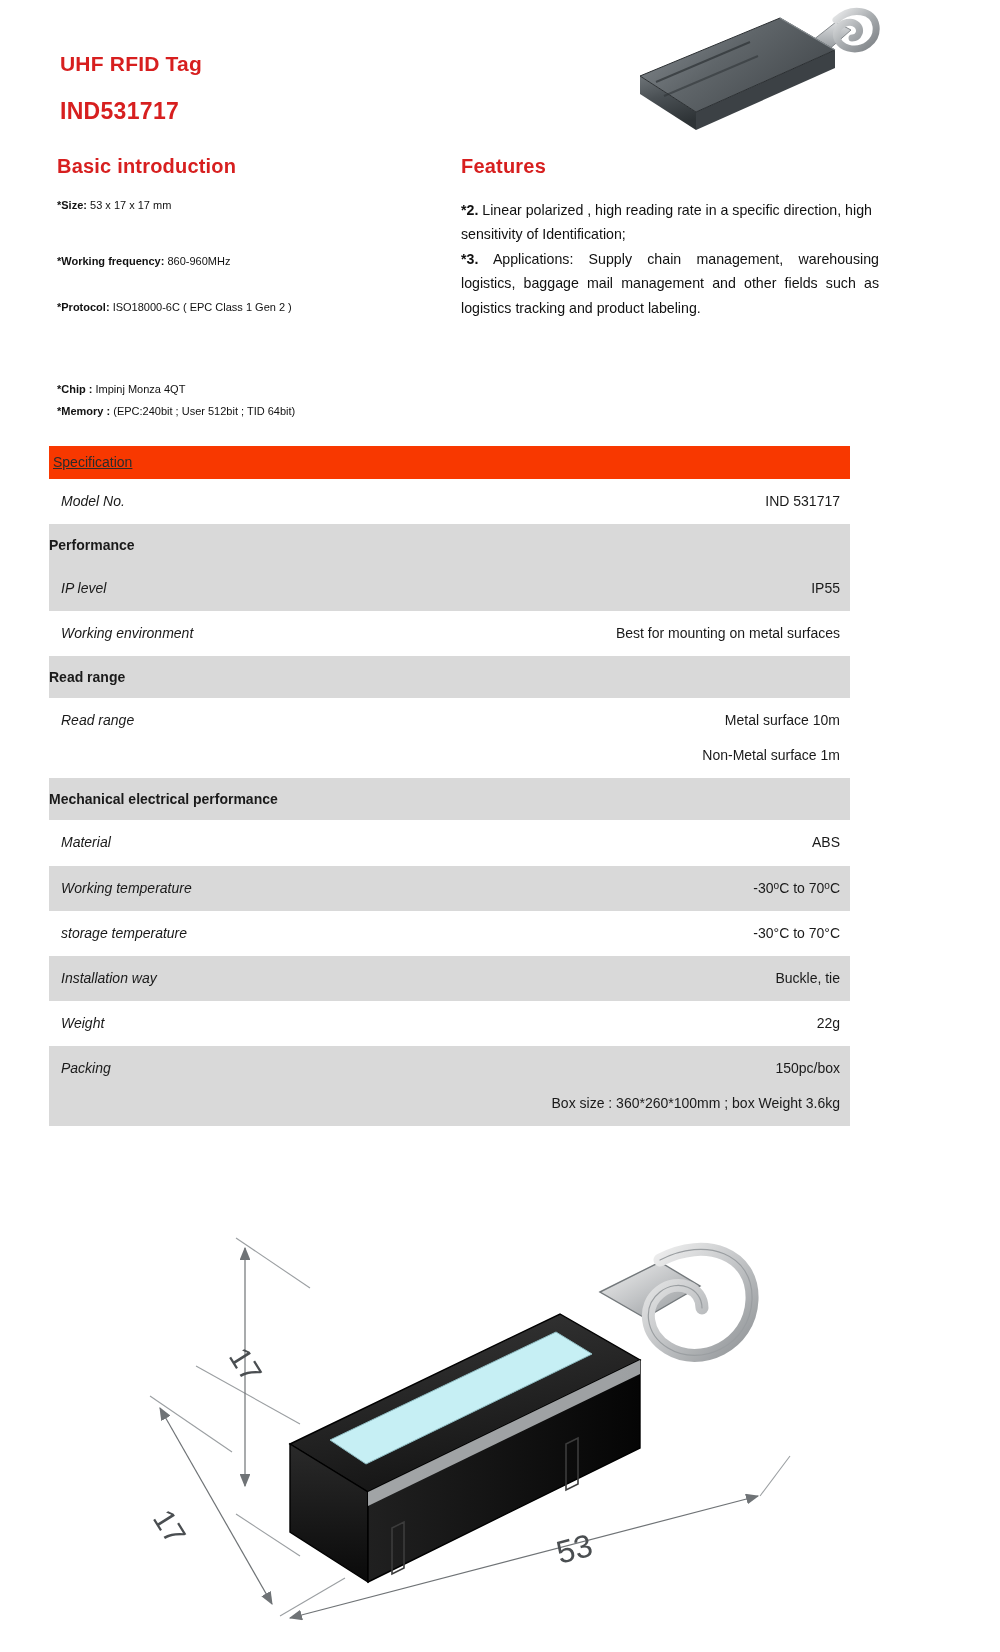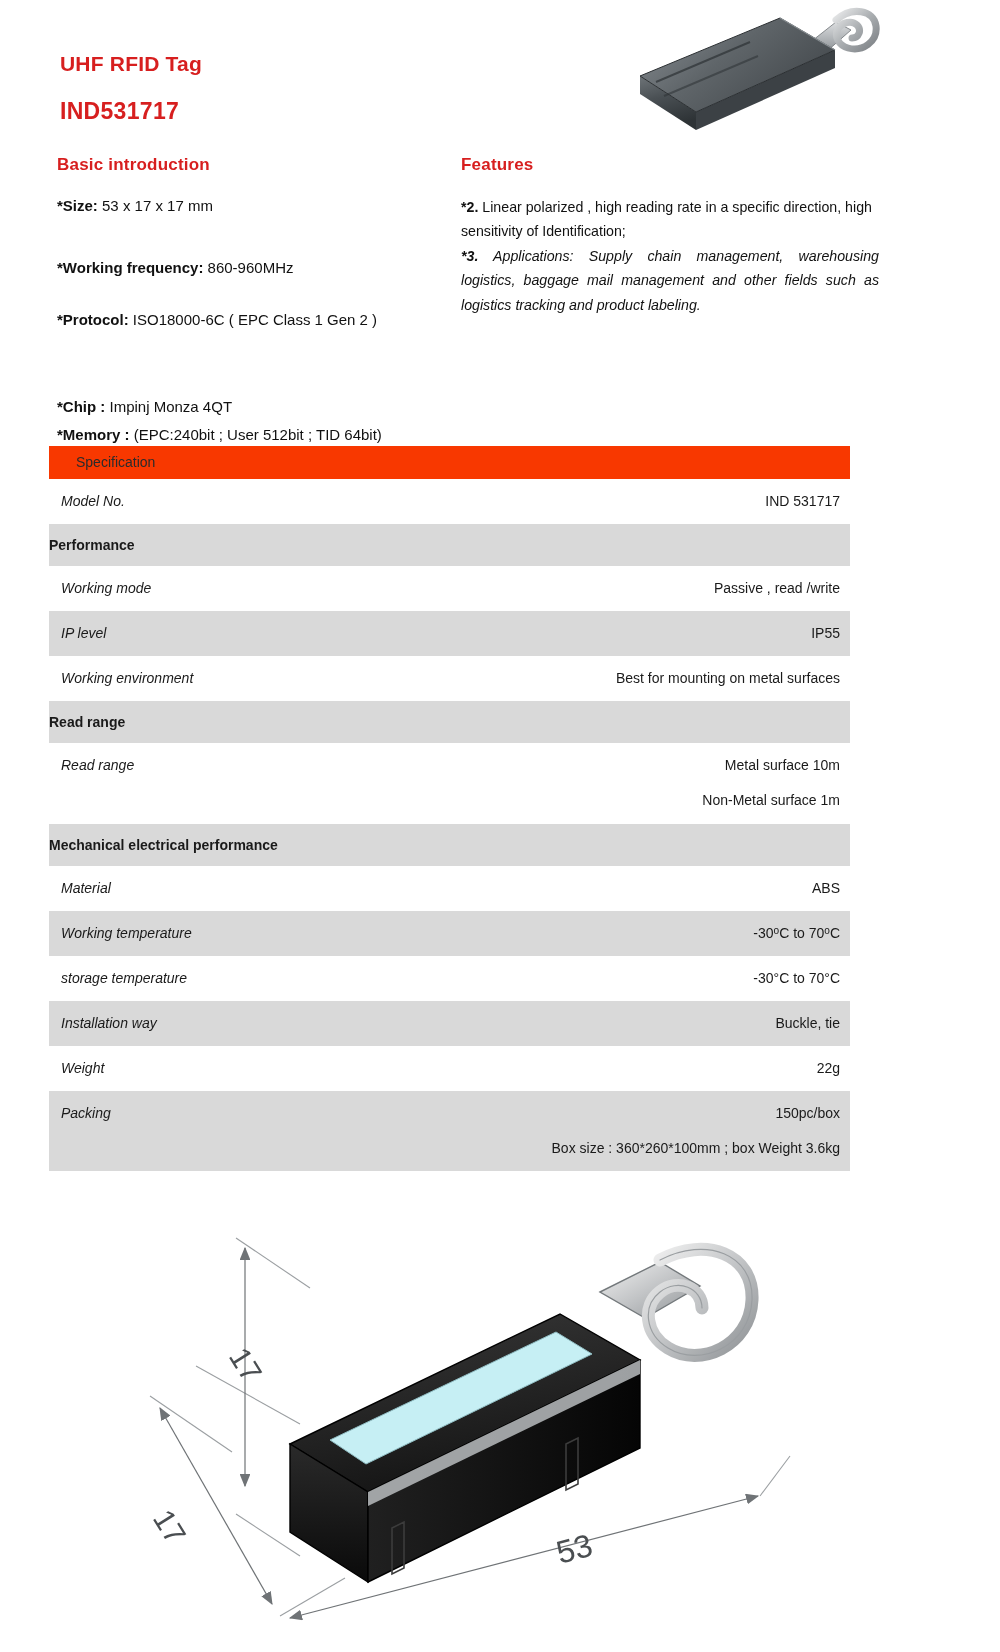--- a/index.html
+++ b/index.html
@@ -26,41 +26,41 @@
   .product-photo {
     position: absolute; left: 630px; top: 4px;
     width: 250px; height: 135px;
   }
 
   
   .col-left { position: absolute; left: 57px; top: 155px; width: 395px; }
   .col-right { position: absolute; left: 461px; top: 155px; width: 418px; }
 
   .sec-head {
-    color: #d71f1f; font-size: 17px; font-weight: bold;
+    color: #d71f1f; font-size: 20px; font-weight: bold;
     margin-bottom: 20px; letter-spacing: .2px;
   }
-  .spec-line { font-size: 15px; line-height: 1.45; color: #111; }
+  .spec-line { font-size: 11px; line-height: 1.45; color: #111; }
   .spec-line b { font-weight: bold; }
   .gap-lg { height: 40px; }
   .gap-md { height: 30px; }
   .gap-sm { height: 6px; }
 
   .feat {
     font-size: 14.2px; line-height: 1.72; color: #111;
     margin-bottom: 0px;
   }
   .feat b { font-weight: bold; }
-  .feat.justify { text-align: justify; font-style: italic; }
+  .feat.justify { text-align: justify; }
 
   
   .spec-table { position: absolute; left: 49px; top: 446px; width: 801px; }
   .bar-title {
     background: #f83800; color: #2b2b2b;
-    font-size: 14px; padding: 8px 12px 9px 27px;
+    font-size: 14px; padding: 8px 12px 9px 4px; text-decoration: underline;
   }
   .row { display: flex; font-size: 14px; }
   .row.white { background: #ffffff; }
   .row.grey  { background: #d9d9d9; }
   .row .k { width: 146px; padding: 11px 0 11px 12px; line-height: 1.65; font-style: italic; }
   .row .v { flex: 1; padding: 11px 10px 11px 0; line-height: 1.65; text-align: right; }
   .row .v .sub { display: block; }
   .section-row {
     background: #d9d9d9; text-align: left; font-weight: bold;
     font-size: 14px; padding: 13px 0;
@@ -170,24 +170,20 @@
   </div>
 
   <div class="spec-table">
     <div class="bar-title">Specification</div>
     <div id="spec-rows">
         <div class="row white">
           <div class="k">Model No.</div>
           <div class="v">IND 531717</div>
         </div>
         <div class="section-row">Performance</div>
-        <div class="row white">
-          <div class="k">Working mode</div>
-          <div class="v">Passive , read /write</div>
-        </div>
         <div class="row grey">
           <div class="k">IP level</div>
           <div class="v">IP55</div>
         </div>
         <div class="row white">
           <div class="k">Working environment</div>
           <div class="v">Best for mounting on metal surfaces</div>
         </div>
         <div class="section-row">Read range</div>
         <div class="row white">

